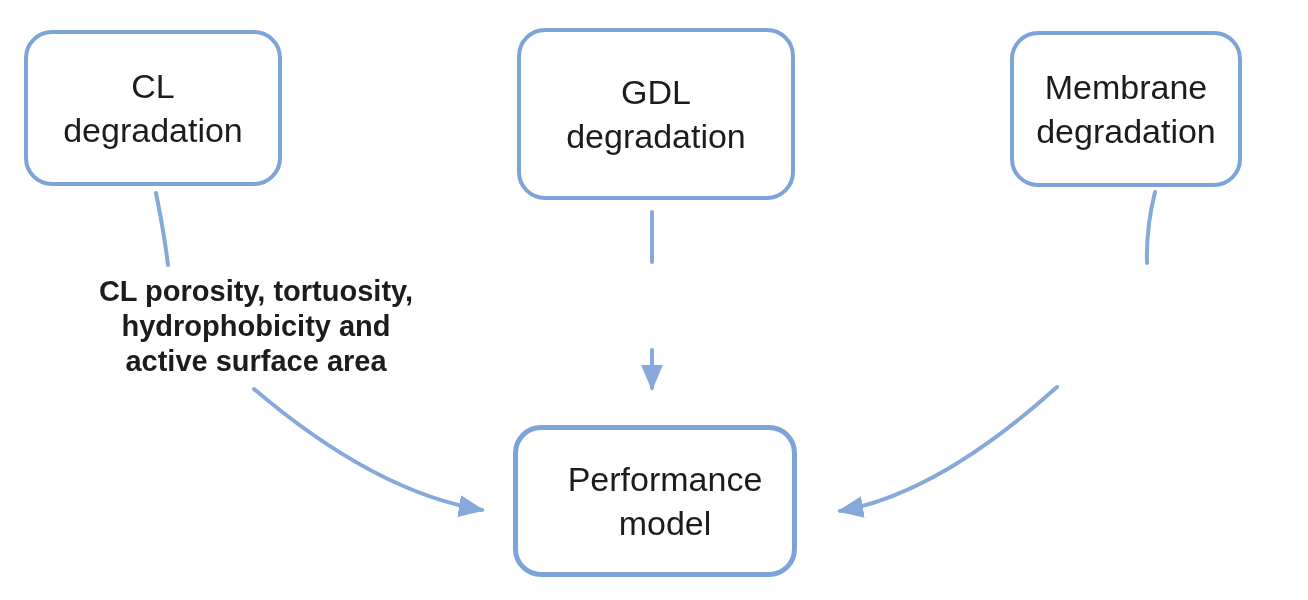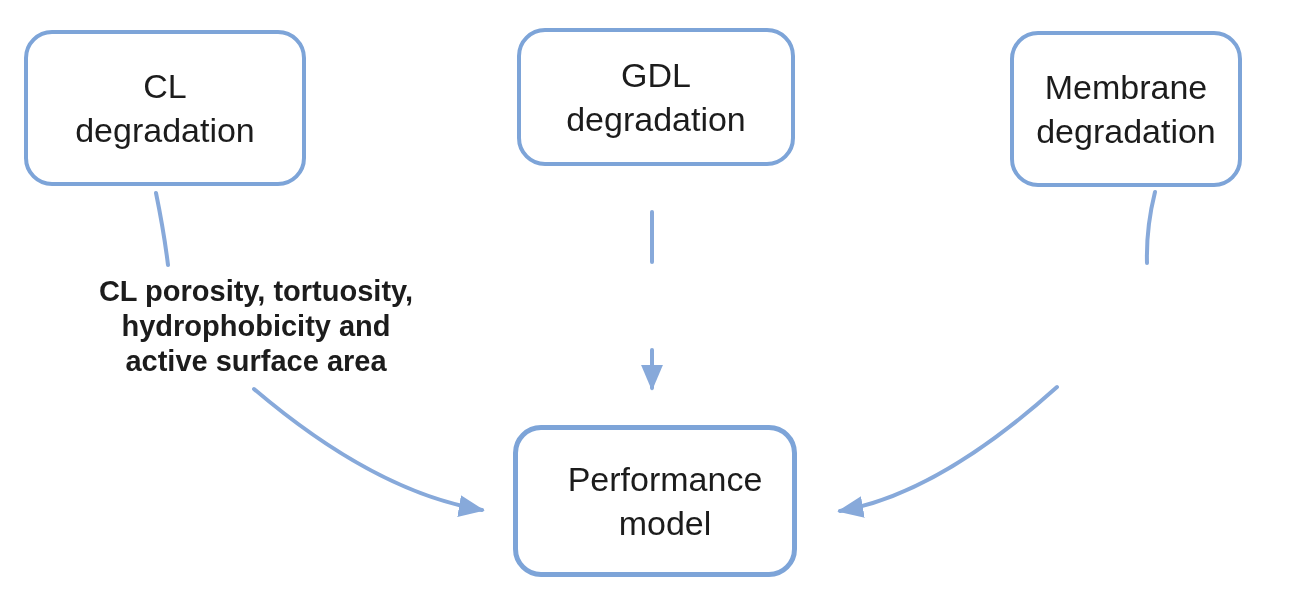--- a/index.html
+++ b/index.html
@@ -25,22 +25,22 @@
     border-radius:28px;
     background:var(--bg-color);
     display:flex;align-items:center;justify-content:center;
     text-align:center;
     font-size:34px;line-height:1.3;
     color:var(--text-color);
     white-space:pre-line;
     box-sizing:border-box;
   }
   .node.performance{border-width:5px;padding-left:20px;}
-  .node.cl{left:24px;top:30px;width:282px;height:156px;}
-  .node.gdl{left:517px;top:28px;width:278px;height:138px;}
+  .node.cl{left:24px;top:30px;width:258px;height:156px;}
+  .node.gdl{left:517px;top:28px;width:278px;height:172px;}
   .node.membrane{left:1010px;top:31px;width:232px;height:156px;}
   .node.performance{left:513px;top:425px;width:284px;height:152px;}
   .param-label{
     position:absolute;
     text-align:center;
     font-size:29px;line-height:35px;
     color:var(--text-color);
     white-space:pre-line;
     width:380px;
   }

